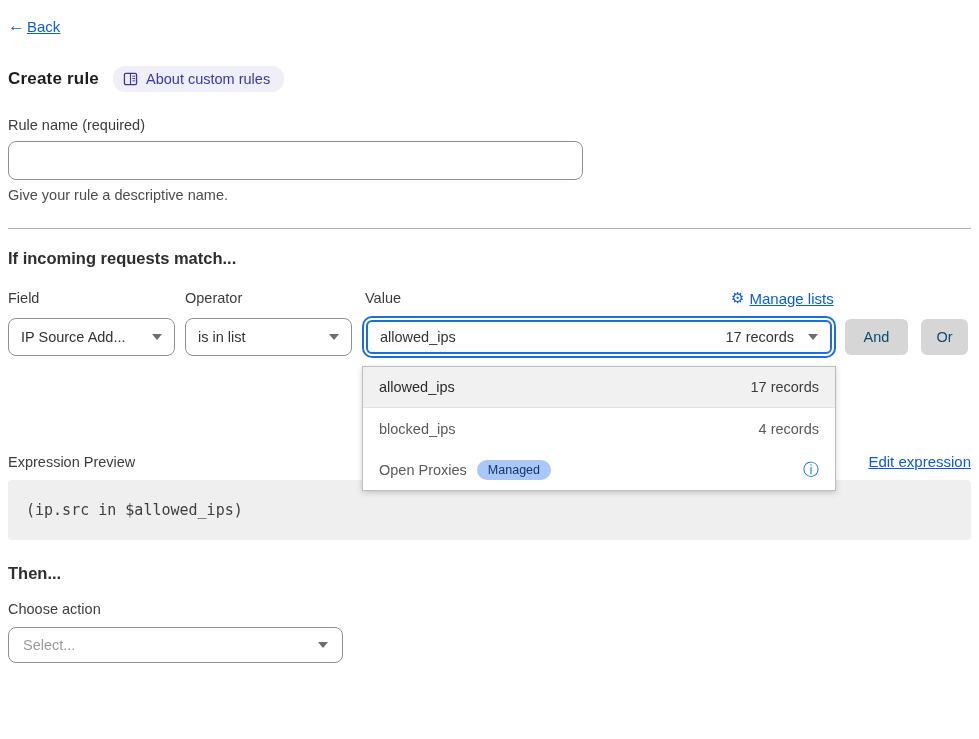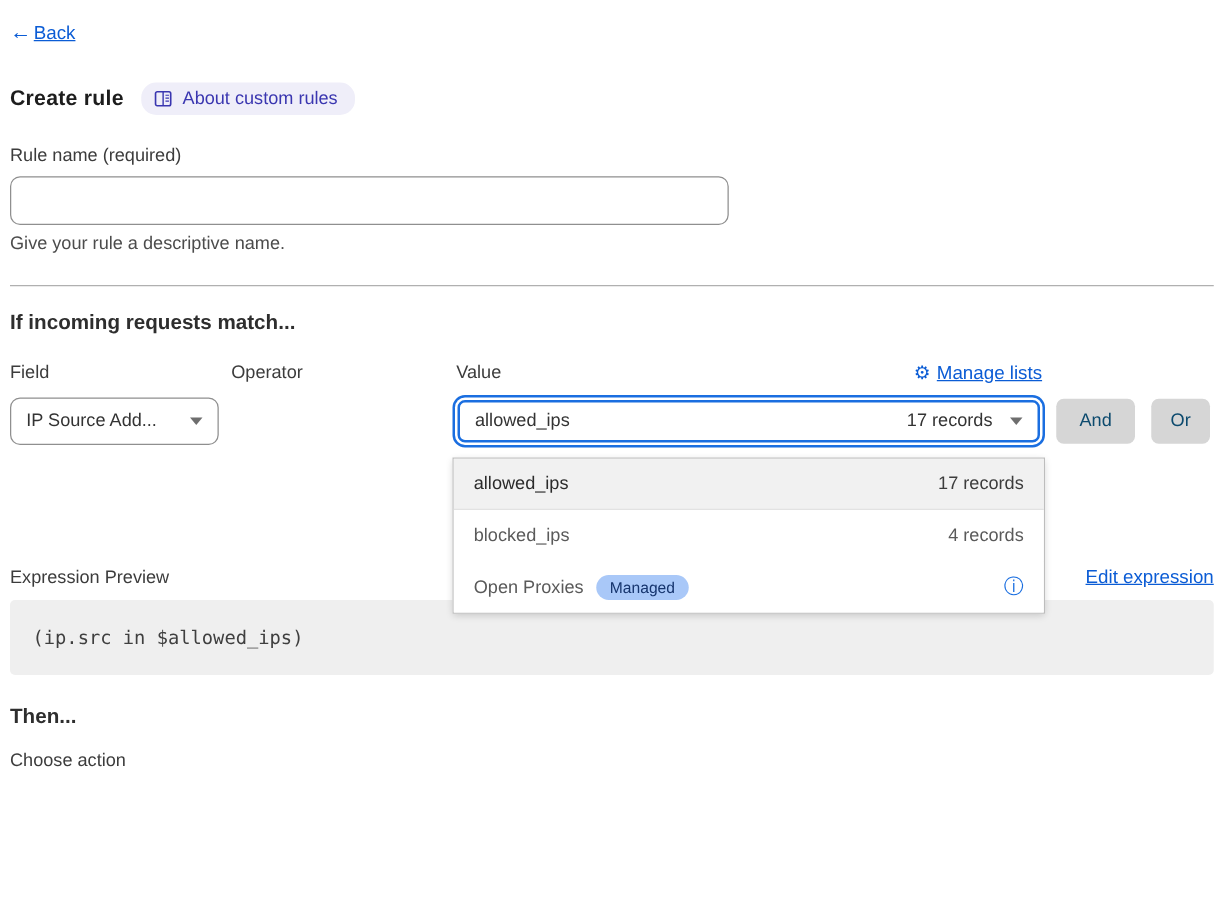--- a/index.html
+++ b/index.html
@@ -116,20 +116,24 @@
   <div class="manage-lists">
     <span class="gear">⚙</span>
     <span class="ml-text">Manage lists</span>
   </div>
 
   <div class="select-box field-select">
     <span>IP Source Add...</span>
     <span class="caret"></span>
   </div>
 
+  <div class="select-box operator-select">
+    <span>is in list</span>
+    <span class="caret"></span>
+  </div>
 
   <div class="select-box value-select">
     <span>allowed_ips</span>
     <span class="value-right">
       <span>17 records</span>
       <span class="caret"></span>
     </span>
   </div>
 
   <button class="chip-btn and-btn">And</button>
@@ -154,15 +158,19 @@
   </div>
 
   <div class="expr-label">Expression Preview</div>
   <div class="edit-expression">Edit expression</div>
   <div class="expr-box">
     <span class="expr-code">(ip.src in $allowed_ips)</span>
   </div>
 
   <div class="then-heading">Then...</div>
   <div class="action-label">Choose action</div>
+  <div class="action-select">
+    <span class="action-placeholder">Select...</span>
+    <span class="caret"></span>
+  </div>
 
 
 </div>
 
 </body></html>

